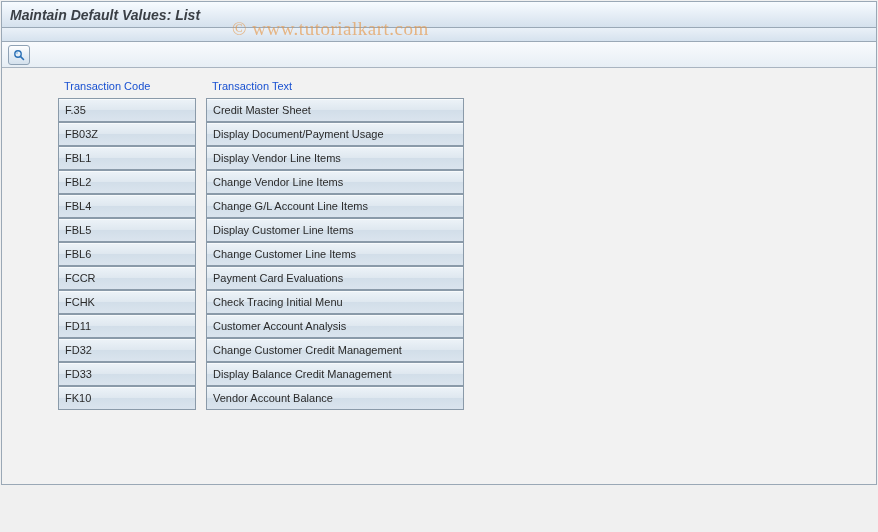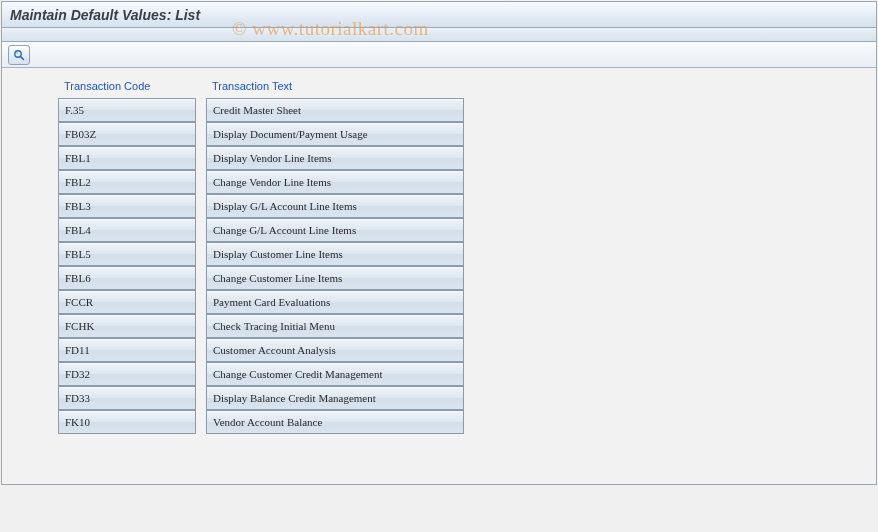--- a/index.html
+++ b/index.html
@@ -82,21 +82,20 @@
       border: 1px solid #8a9aa9;
       background: linear-gradient(to bottom, #edf3f8 0%, #dfe8f0 48%, #d2dee9 52%, #dae4ee 100%);
       padding: 0 6px;
       height: 21px;
       line-height: 19px;
       font-size: 11px;
       color: #2a2a2a;
       white-space: nowrap;
       overflow: hidden;
       box-shadow: inset 0 1px 0 rgba(255,255,255,0.6);
-      font-family: Liberation Serif, serif;
     }
     .cell-gap { width: 10px; }
     .watermark {
       position: absolute;
       top: 16px;
       left: 230px;
       font-size: 19px;
       font-family: Georgia, 'Times New Roman', serif;
       color: rgba(230,150,70,0.65);
       pointer-events: none;
@@ -152,25 +151,20 @@
             <td class="cell col-code">FBL1</td>
             <td class="cell-gap"></td>
             <td class="cell col-text">Display Vendor Line Items</td>
           </tr>
           <tr class="tr">
             <td class="cell col-code">FBL2</td>
             <td class="cell-gap"></td>
             <td class="cell col-text">Change Vendor Line Items</td>
           </tr>
           <tr class="tr">
-            <td class="cell col-code">FBL3</td>
-            <td class="cell-gap"></td>
-            <td class="cell col-text">Display G/L Account Line Items</td>
-          </tr>
-          <tr class="tr">
             <td class="cell col-code">FBL4</td>
             <td class="cell-gap"></td>
             <td class="cell col-text">Change G/L Account Line Items</td>
           </tr>
           <tr class="tr">
             <td class="cell col-code">FBL5</td>
             <td class="cell-gap"></td>
             <td class="cell col-text">Display Customer Line Items</td>
           </tr>
           <tr class="tr">

